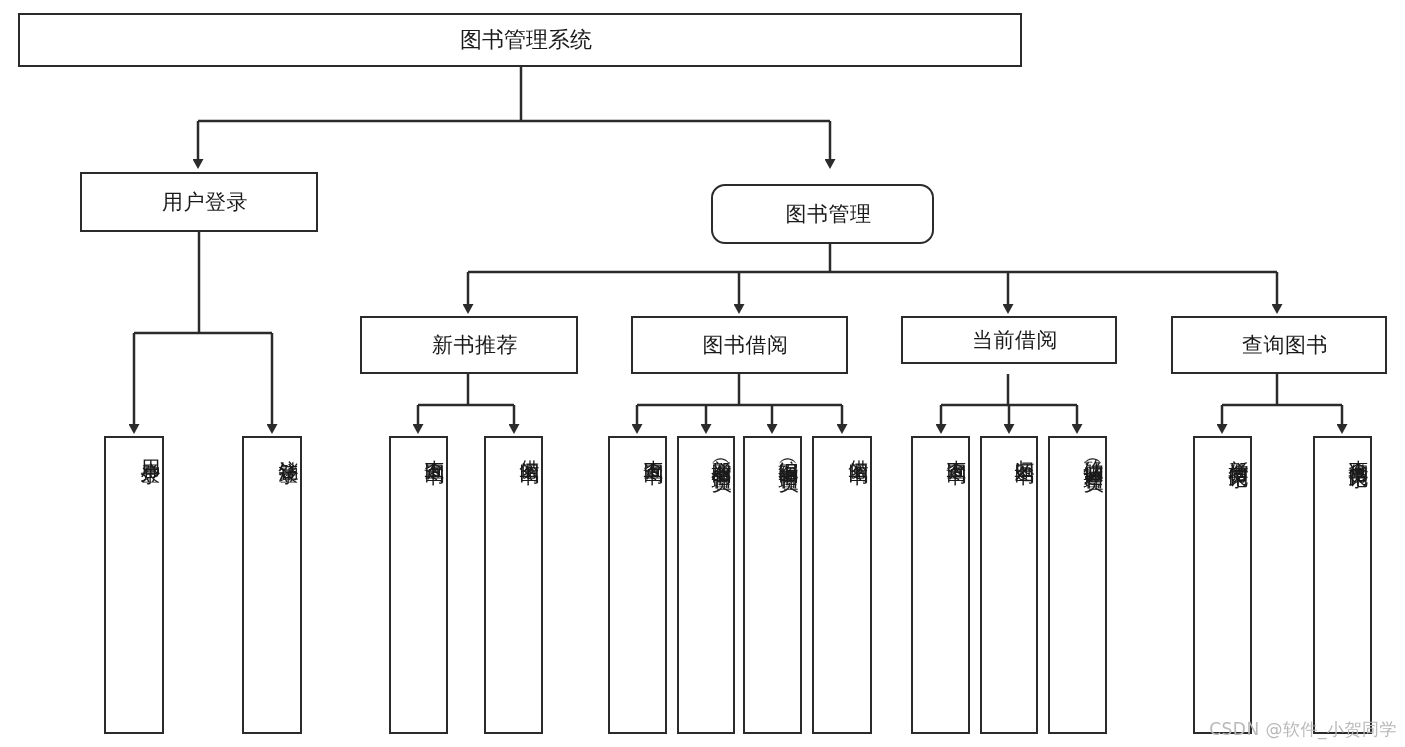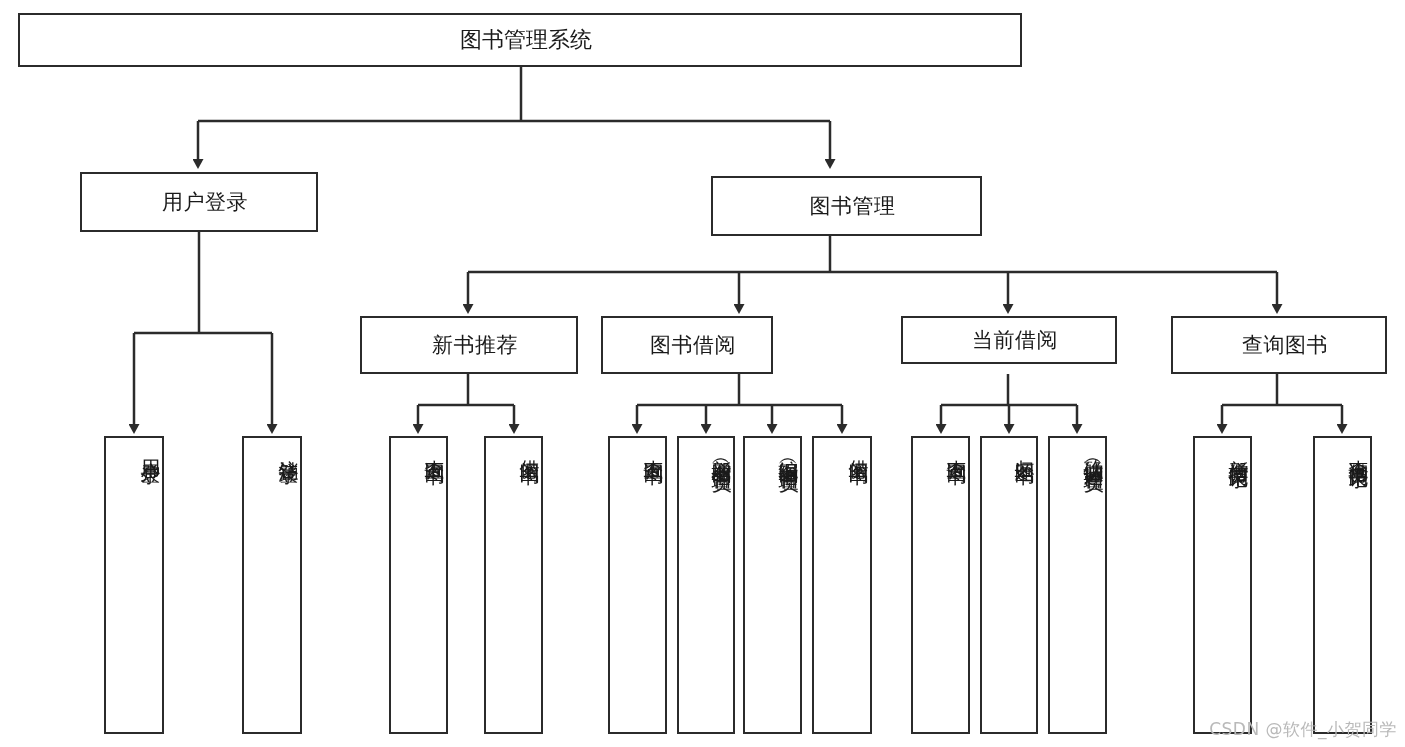--- a/index.html
+++ b/index.html
@@ -128,28 +128,28 @@
     </g>
   </svg>
 
   <div class="node root" style="left:18px; top:13px; width:1004px; height:54px;">
     <span class="lbl">图书管理系统</span>
   </div>
 
   <div class="node h" style="left:80px; top:172px; width:238px; height:60px;">
     <span class="lbl">用户登录</span>
   </div>
-  <div class="node h" style="left:711px; top:176px; width:271px; height:60px;">
+  <div class="node h" style="left:711px; top:184px; width:223px; height:60px;border-radius:14px;">
     <span class="lbl">图书管理</span>
   </div>
 
   <div class="node h" style="left:360px; top:316px; width:218px; height:58px;">
     <span class="lbl">新书推荐</span>
   </div>
-  <div class="node h" style="left:601px; top:316px; width:172px; height:58px;">
+  <div class="node h" style="left:631px; top:316px; width:217px; height:58px;">
     <span class="lbl">图书借阅</span>
   </div>
   <div class="node h" style="left:901px; top:316px; width:216px; height:48px;">
     <span class="lbl">当前借阅</span>
   </div>
   <div class="node h" style="left:1171px; top:316px; width:216px; height:58px;">
     <span class="lbl">查询图书</span>
   </div>
 
   <div class="node v" style="left:104px; top:436px; width:60px; height:298px;">

